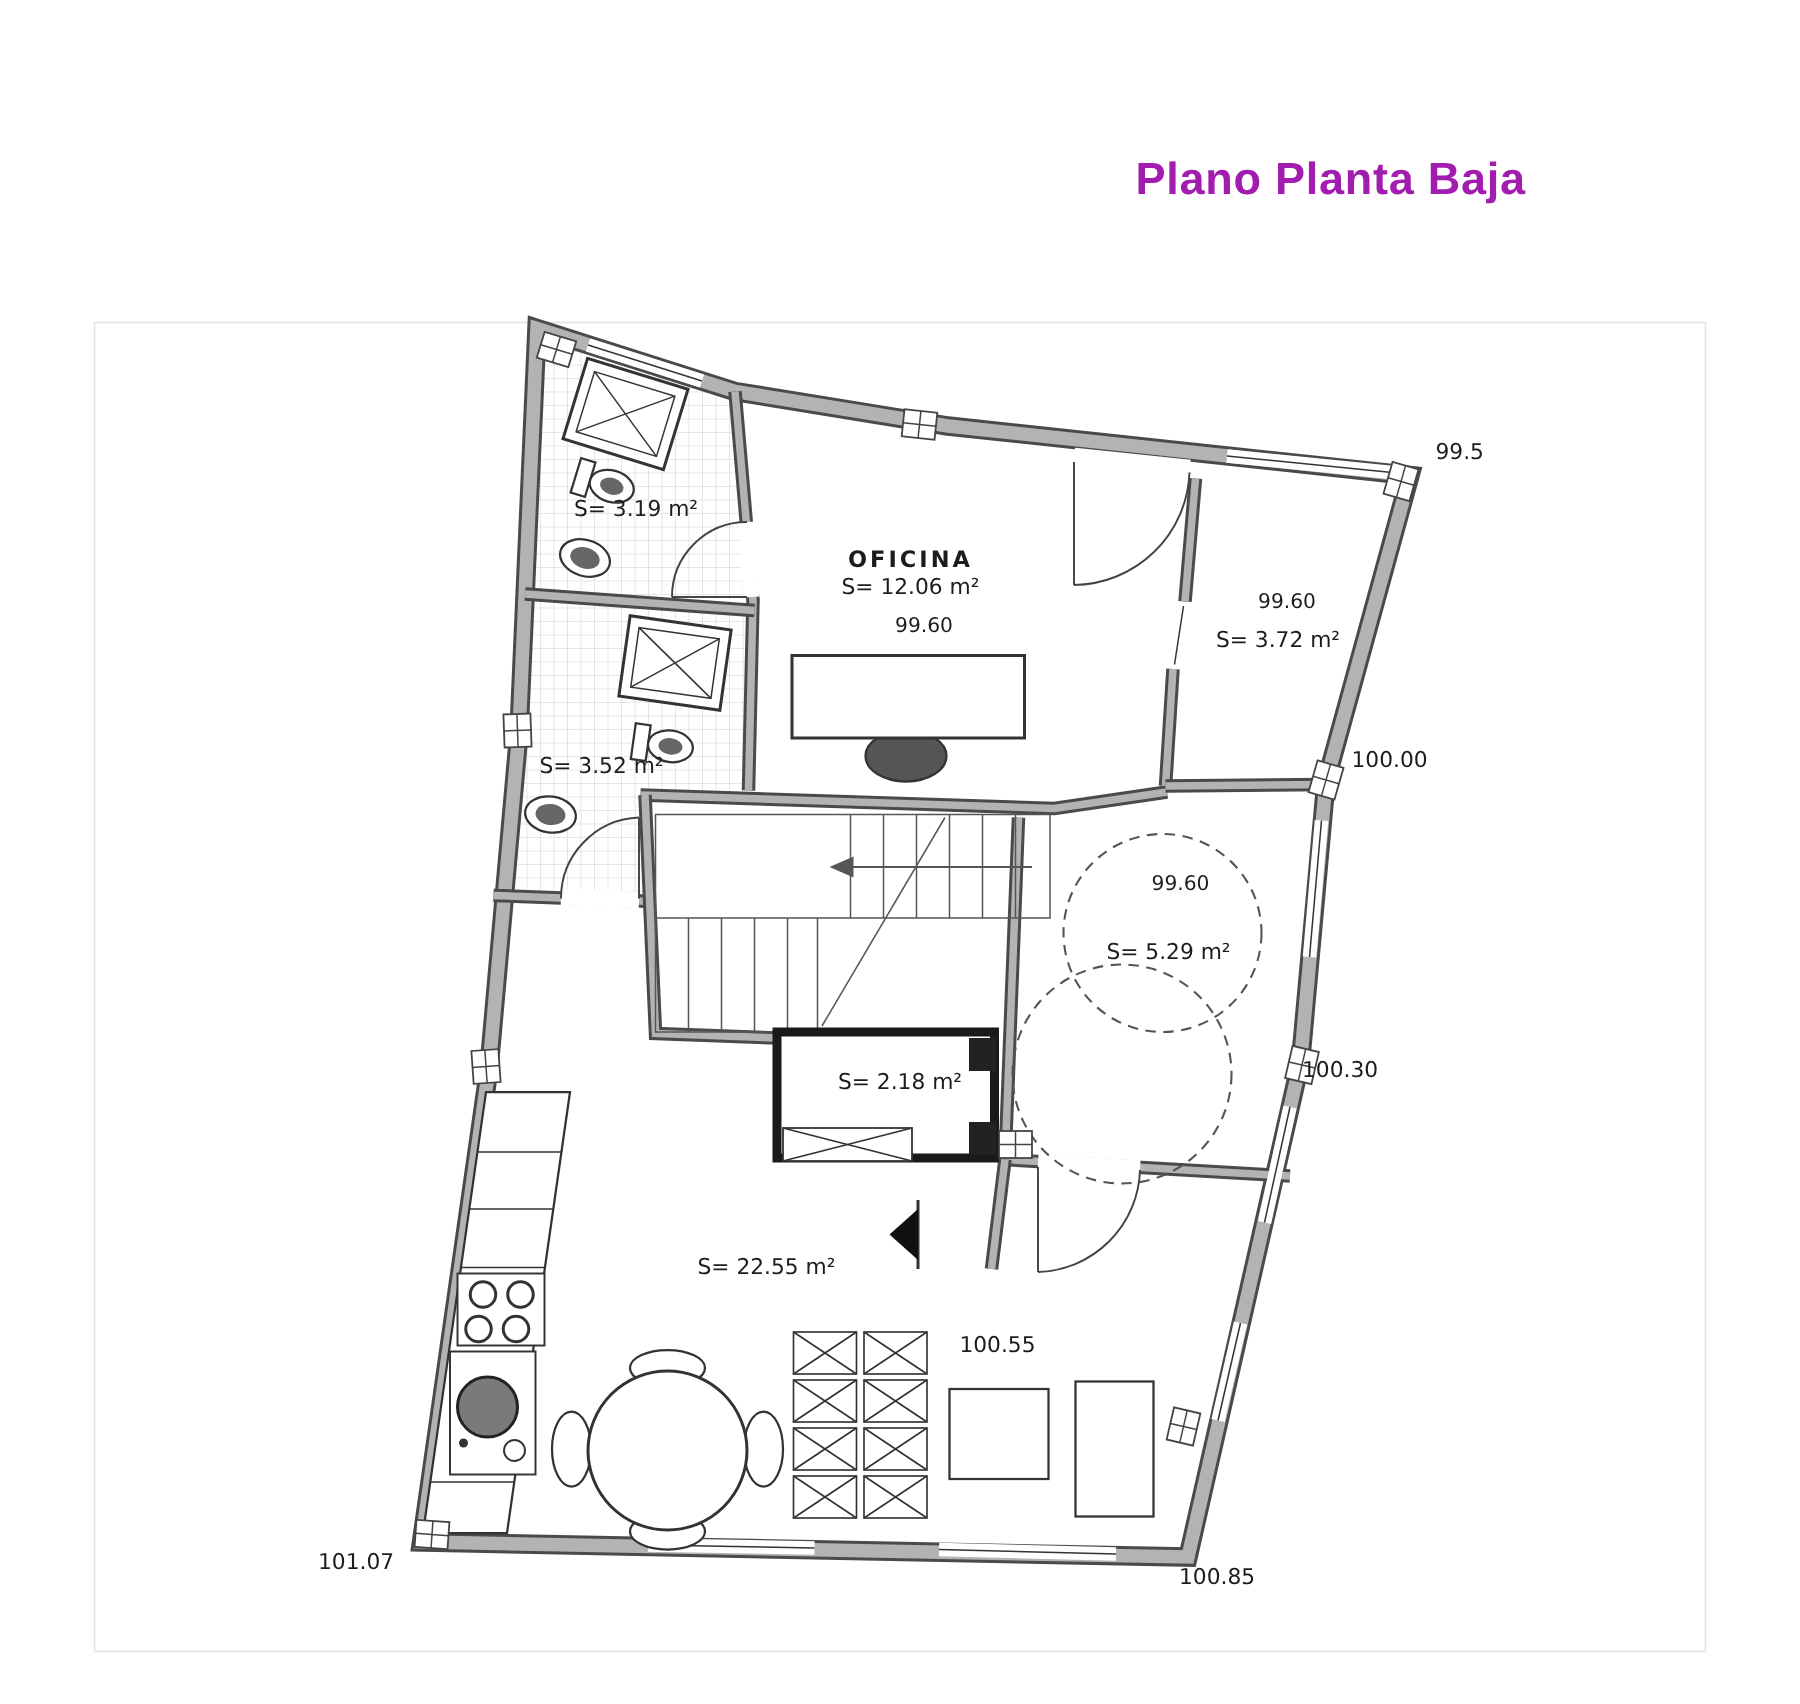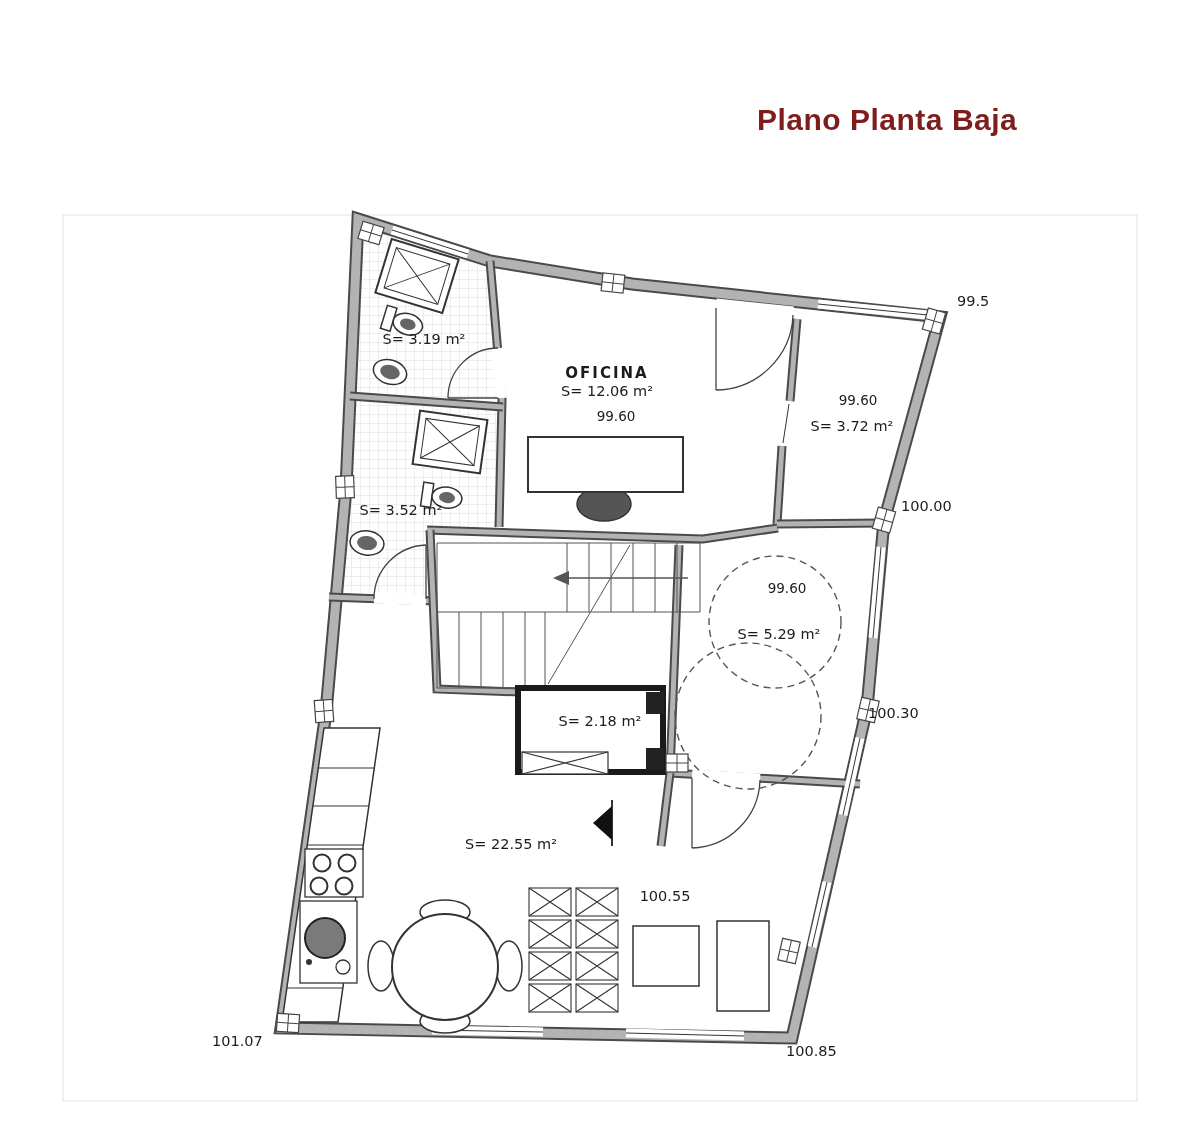--- a/index.html
+++ b/index.html
@@ -1,19 +1,19 @@
 <!DOCTYPE html>
 <html><head>
 <meta charset="utf-8">
 <style>
   html,body{margin:0;padding:0;background:#ffffff;}
   body{width:1200px;height:1136px;position:relative;overflow:hidden;
        font-family:"Liberation Sans",sans-serif;}
   .title{position:absolute;left:757px;top:103px;font-size:30px;font-weight:bold;
-         color:#7f1d1d;margin:0;letter-spacing:0.5px;}
+         color:#a21caf;margin:0;letter-spacing:0.5px;}
   svg{position:absolute;left:0;top:0;}
   svg text{font-family:"DejaVu Sans",sans-serif;fill:#1c1c1c;}
   .lbl{font-size:14.5px;}
   .lvl{font-size:13.5px;}
   .room-name{font-size:15px;font-weight:600;letter-spacing:2px;}
 </style>
 </head>
 <body>
 
 <h1 class="title">Plano Planta Baja</h1>

